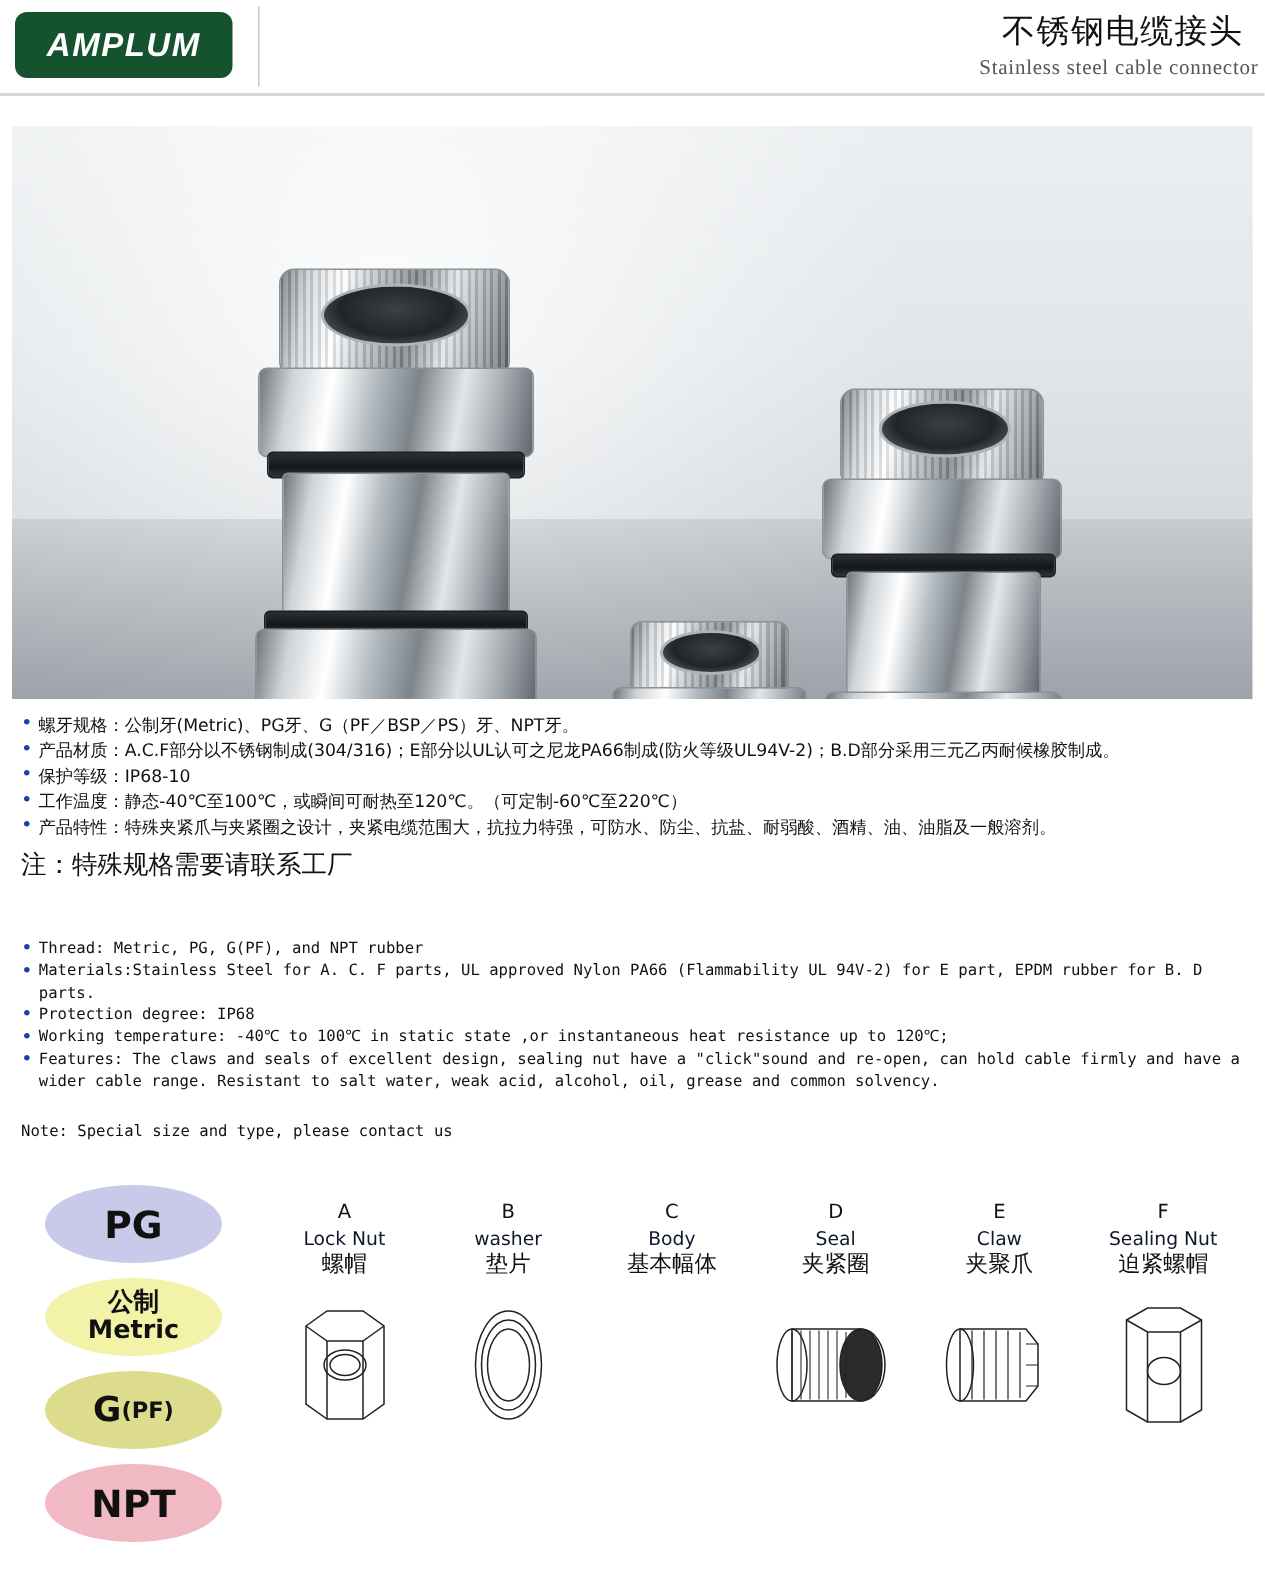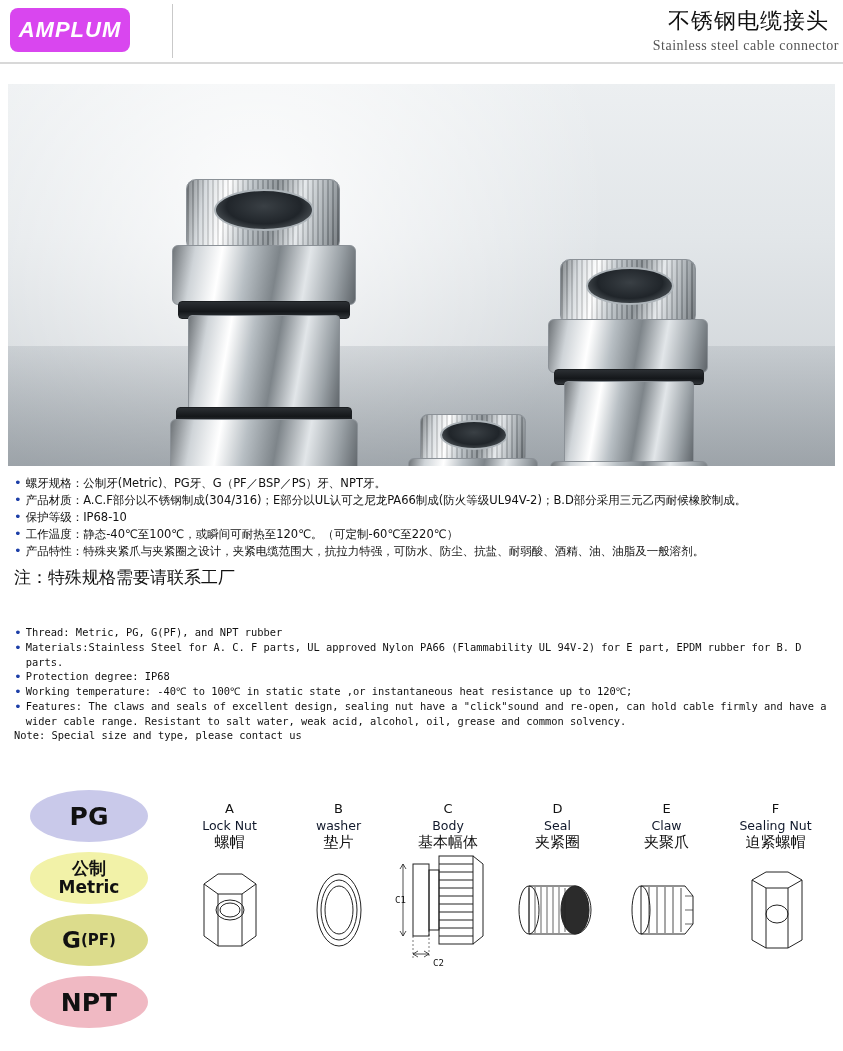--- a/index.html
+++ b/index.html
@@ -6,22 +6,22 @@
   body{
     width:843px;height:1051px;background:#ffffff;
     font-family:"Liberation Sans", sans-serif;
     position:relative;overflow:hidden;
   }
   
   .header{
     position:relative;height:62px;border-bottom:2px solid #d8d8d8;
   }
   .logo-box{
-    position:absolute;left:10px;top:8px;width:120px;height:44px;
-    background:#d946ef;border-radius:8px;
+    position:absolute;left:10px;top:8px;width:145px;height:44px;
+    background:#14532d;border-radius:8px;
     display:flex;align-items:center;justify-content:center;
   }
   .logo-text{
     color:#ffffff;font-size:22px;font-weight:bold;letter-spacing:1px;
     font-family:"Liberation Sans", sans-serif;font-style:italic;
   }
   .header-divider{
     position:absolute;left:172px;top:4px;width:1px;height:54px;background:#c9c9c9;
   }
   .title-cn{
@@ -97,21 +97,21 @@
     font-family:"DejaVu Sans", sans-serif;font-size:11.5px;color:#111;line-height:16px;
   }
   .spec-line{display:flex;align-items:flex-start;margin-bottom:1px;}
   .bullet{color:#1d3fa8;font-size:13px;line-height:15px;margin-right:4px;}
   .spec-note{margin-top:10px;font-size:17px;}
   .specs-en{
     position:absolute;left:14px;top:625px;width:815px;
     font-family:"DejaVu Sans Mono", monospace;font-size:10.4px;color:#111;line-height:14.5px;
   }
   .en-line{display:flex;align-items:flex-start;margin-bottom:0px;}
-  .en-note{margin-top:0;}
+  .en-note{margin-top:19px;}
   
   .thread-badges{position:absolute;left:30px;top:790px;width:130px;}
   .badge{
     width:118px;height:52px;border-radius:50%;
     display:flex;align-items:center;justify-content:center;
     font-weight:bold;color:#111;margin-bottom:10px;
     font-family:"DejaVu Sans", sans-serif;
   }
   .badge.metric{background:#f2f2a8;flex-direction:column;line-height:19px;font-size:17px;}
   .badge.pg{background:#c9c9ea;font-size:25px;}
@@ -271,38 +271,20 @@
           <ellipse cx="35" cy="46" rx="18" ry="30"></ellipse>
         </g>
       </svg>
     </div>
   </div>
 
   <div class="part">
     <div class="pl">C</div>
     <div class="pn">Body</div>
     <div class="pc">基本幅体</div>
-    <div class="draw">
-      <svg width="110" height="120" viewBox="0 0 110 120">
-        <g fill="none" stroke="#222" stroke-width="1">
-          <rect x="20" y="14" width="16" height="72"></rect>
-          <rect x="36" y="20" width="10" height="60"></rect>
-          <rect x="46" y="6" width="34" height="88"></rect>
-          <path d="M46 14 h34 M46 22 h34 M46 30 h34 M46 38 h34 M46 46 h34 M46 54 h34 M46 62 h34 M46 70 h34 M46 78 h34 M46 86 h34"></path>
-          <path d="M80 6 l10 8 v72 l-10 8"></path>
-          <path d="M10 14 v72" stroke-width="0.8"></path>
-          <path d="M10 14 l3 5 M10 14 l-3 5 M10 86 l3 -5 M10 86 l-3 -5" stroke-width="0.8"></path>
-          <path d="M20 104 h16" stroke-width="0.8"></path>
-          <path d="M20 104 l5 3 M20 104 l5 -3 M36 104 l-5 3 M36 104 l-5 -3" stroke-width="0.8"></path>
-          <path d="M20 86 v22 M36 80 v28" stroke-width="0.6" stroke-dasharray="2 2"></path>
-        </g>
-        <text class="dimlabel" x="2" y="53">C1</text>
-        <text class="dimlabel" x="40" y="116">C2</text>
-      </svg>
-    </div>
   </div>
 
   <div class="part">
     <div class="pl">D</div>
     <div class="pn">Seal</div>
     <div class="pc">夹紧圈</div>
     <div class="draw">
       <svg width="90" height="92" viewBox="0 0 90 92">
         <g fill="none" stroke="#222" stroke-width="1">
           <path d="M16 22 h46 a16 24 0 0 1 0 48 h-46 Z"></path>

